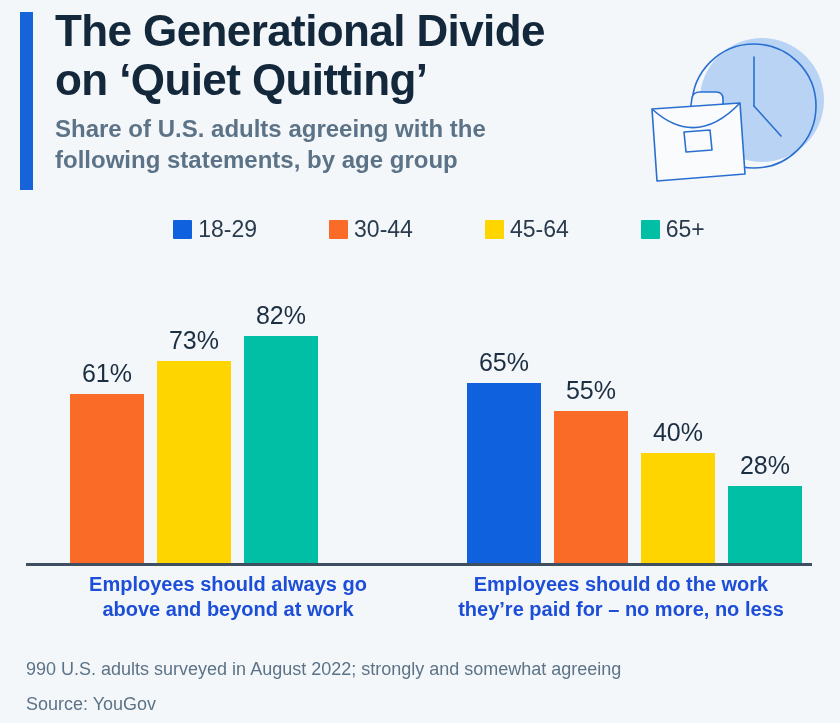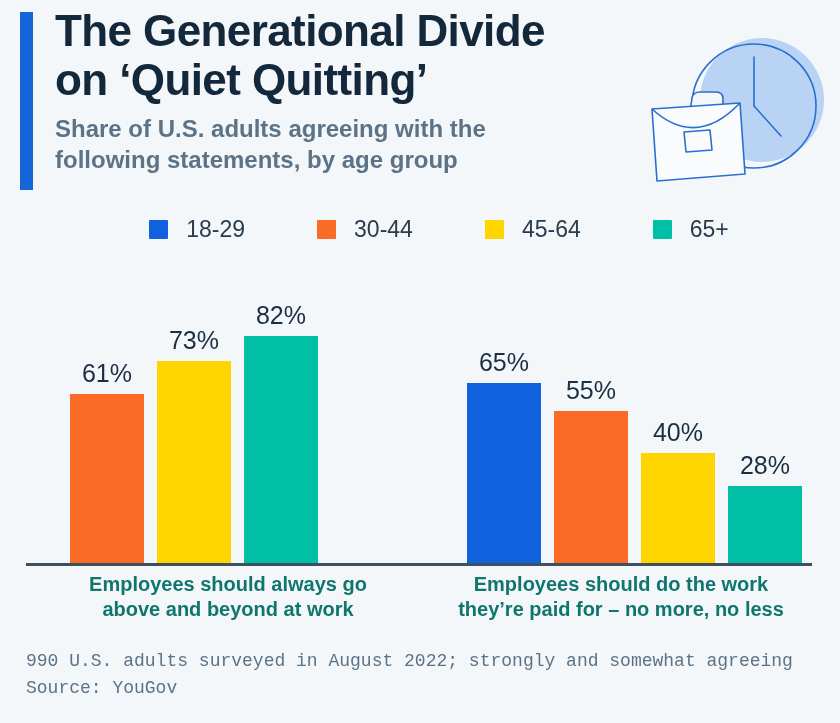--- a/index.html
+++ b/index.html
@@ -82,21 +82,21 @@
     top: 218px;
     width: 840px;
     display: flex;
     justify-content: center;
     align-items: center;
     gap: 34px;
   }
   .legend-item {
     display: flex;
     align-items: center;
-    gap: 18px;
+    gap: 6px;
     padding-left: 38px;
   }
   .legend-swatch {
     width: 19px;
     height: 19px;
     border-radius: 1px;
     flex: none;
   }
   .legend-label {
     font-family: "Liberation Sans", sans-serif;
@@ -175,38 +175,39 @@
     width: 786px;
     display: flex;
   }
   .cat-1 { width: 404px; }
   .cat-2 { width: 382px; }
   .category-label {
     font-family: "Liberation Sans", sans-serif;
     font-size: 20px;
     line-height: 25px;
     font-weight: bold;
-    color: #0f766e;
+    color: #1d4ed8;
     text-align: center;
     white-space: pre-line;
   }
 
   
   .footer {
     position: absolute;
     left: 26px;
     top: 648px;
     width: 790px;
   }
   .footer-line {
-    font-family: Liberation Mono, monospace;
+    font-family: Liberation Sans, sans-serif;
     font-size: 18px;
     line-height: 27px;
     color: #5c7387;
     white-space: nowrap;
+    margin-top: 8px;
   }
 </style>
 </head>
 <body>
 
 <div id="infographic">
 
   <div class="header">
     <div class="title-accent"></div>
     <div class="title-block">

